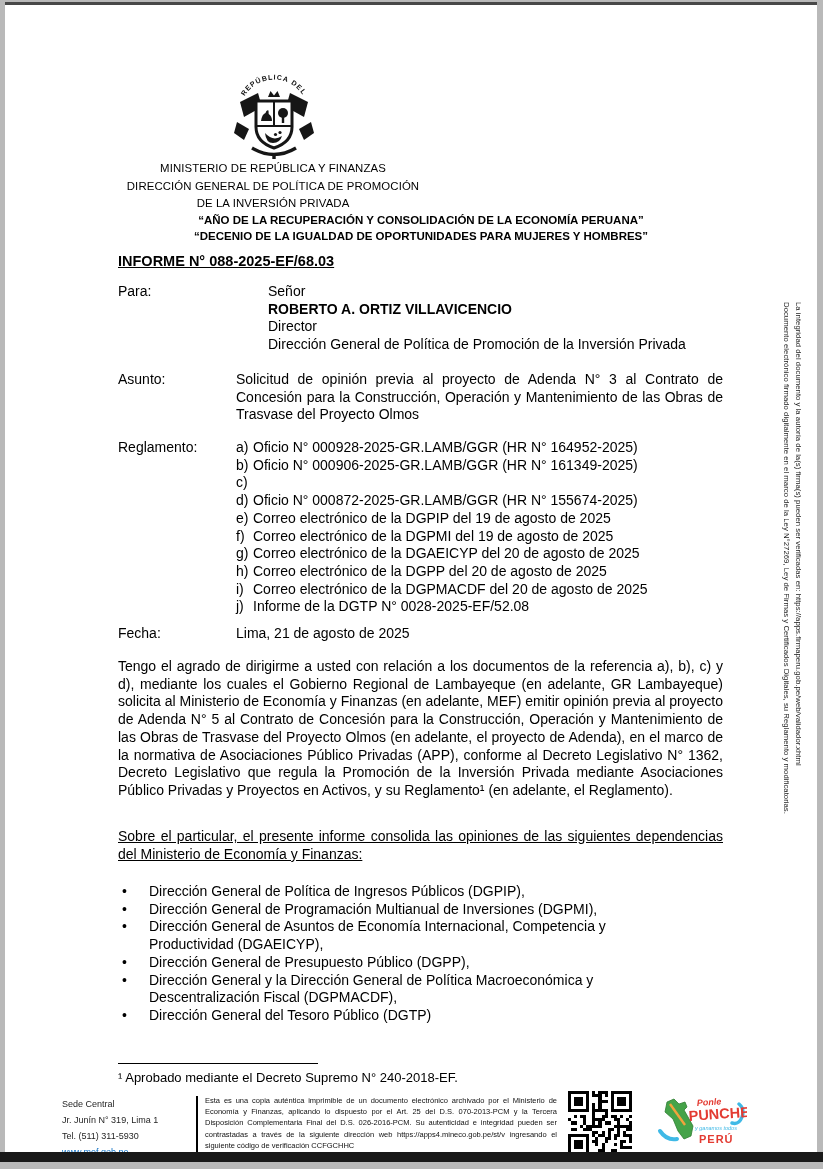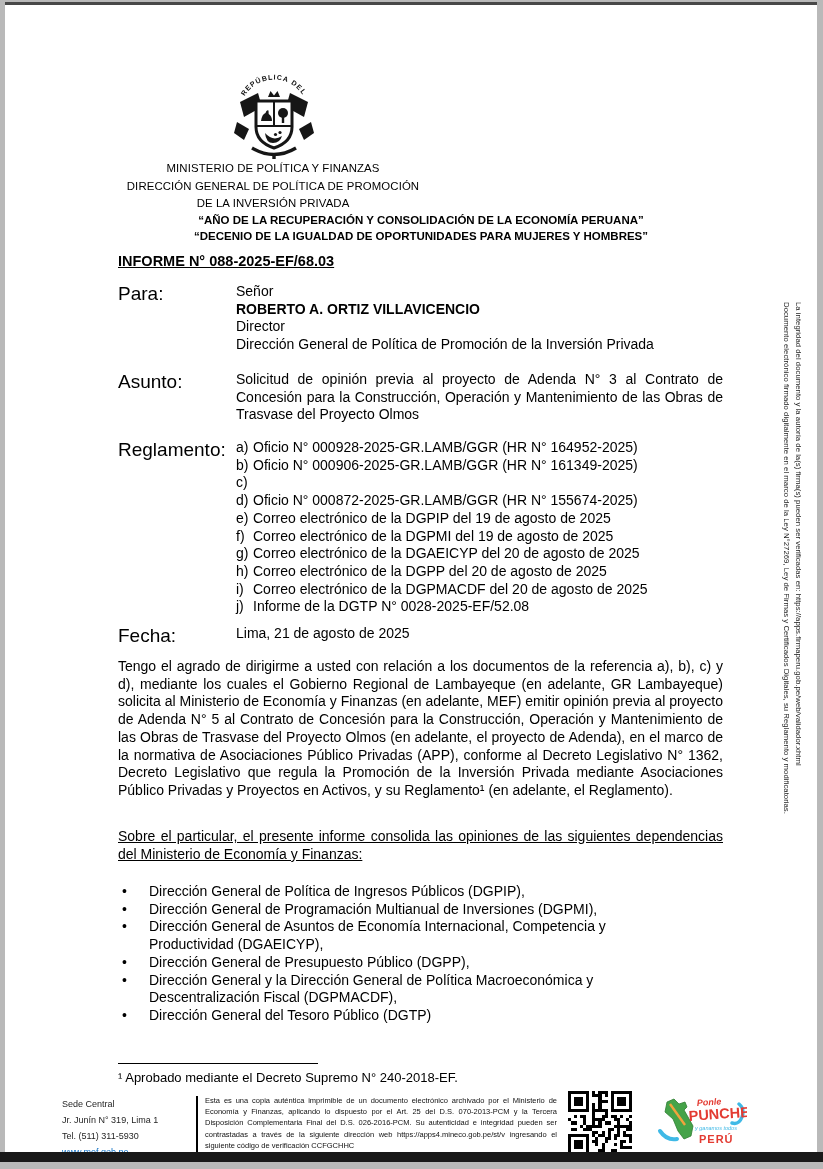--- a/index.html
+++ b/index.html
@@ -7,21 +7,21 @@
   body { position:relative; background:#b9b9b9; font-family:"Liberation Sans","DejaVu Sans",sans-serif; color:#000; overflow:hidden; }
   .abs { position:absolute; }
   .page { position:absolute; left:5px; top:2px; width:812px; height:1150px; background:#fff; border-top:3px solid #484848; }
   .bottom-bar { position:absolute; left:0; top:1152px; width:823px; height:10px; background:#191919; }
 
   .coat { left:228px; top:64px; width:92px; height:98px; }
   .institution { left:72px; top:160px; width:402px; text-align:center; font-size:11.4px; line-height:17.6px; letter-spacing:.1px; }
   .mottos { left:98px; top:212px; width:646px; text-align:center; font-weight:bold; font-size:11.5px; line-height:16.4px; }
   .doc-title { left:118px; top:253px; font-size:14.5px; font-weight:bold; text-decoration:underline; }
 
-  .meta-label { left:118px; font-size:19px; }
+  .meta-label { left:118px; font-size:14px; }
   .meta-value { left:236px; width:487px; font-size:14px; line-height:17.7px; }
   .justify { text-align:justify; }
   .bold { font-weight:bold; }
   .ref-row { display:flex; }
   .ref-key { width:17px; flex:0 0 17px; }
 
   .body-p { left:118px; width:605px; font-size:14px; line-height:17.7px; text-align:justify; }
   .bullets { left:118px; top:883px; width:605px; font-size:14px; line-height:17.7px; }
   .bullet-row { display:flex; }
   .bullet-mark { flex:0 0 31px; padding-left:4px; }
@@ -69,34 +69,34 @@
     <rect x="53.8" y="52" width="2.4" height="7" fill="#161616"></rect>
     <path d="M37 69 q8 9 17 3 q-2 7 -9 7 q-7 0 -8 -10" fill="#161616"></path>
     <circle cx="52" cy="68.5" r="1.6" fill="#161616"></circle>
     <circle cx="47.5" cy="70.5" r="1.6" fill="#161616"></circle>
     <path d="M24 84 q22 13 44 0" stroke="#161616" stroke-width="3.4" fill="none"></path>
     <path d="M46 90 l0 5" stroke="#161616" stroke-width="3.4"></path>
   </svg>
 </div>
 
 <div class="abs institution">
-  <div>MINISTERIO DE POLÍTICA Y FINANZAS</div>
+  <div>MINISTERIO DE REPÚBLICA Y FINANZAS</div>
   <div>DIRECCIÓN GENERAL DE POLÍTICA DE PROMOCIÓN</div>
   <div>DE LA INVERSIÓN PRIVADA</div>
 </div>
 
 <div class="abs mottos">
   <div>“AÑO DE LA RECUPERACIÓN Y CONSOLIDACIÓN DE LA ECONOMÍA PERUANA”</div>
   <div>“DECENIO DE LA IGUALDAD DE OPORTUNIDADES PARA MUJERES Y HOMBRES”</div>
 </div>
 
 <div class="abs doc-title">INFORME N° 088-2025-EF/68.03</div>
 
 <div class="abs meta-label" style="top:283px;">Para:</div>
-<div class="abs meta-value" style="top:283px;">
+<div class="abs meta-value" style="top:283px;margin-left:32px;">
   <div>Señor</div>
   <div class="bold">ROBERTO A. ORTIZ VILLAVICENCIO</div>
   <div>Director</div>
   <div>Dirección General de Política de Promoción de la Inversión Privada</div>
 </div>
 
 <div class="abs meta-label" style="top:371px;">Asunto:</div>
 <div class="abs meta-value justify" style="top:371px;">Solicitud de opinión previa al proyecto de Adenda N° 3 al Contrato de Concesión para la Construcción, Operación y Mantenimiento de las Obras de Trasvase del Proyecto Olmos</div>
 
 <div class="abs meta-label" style="top:439px;">Reglamento:</div>

